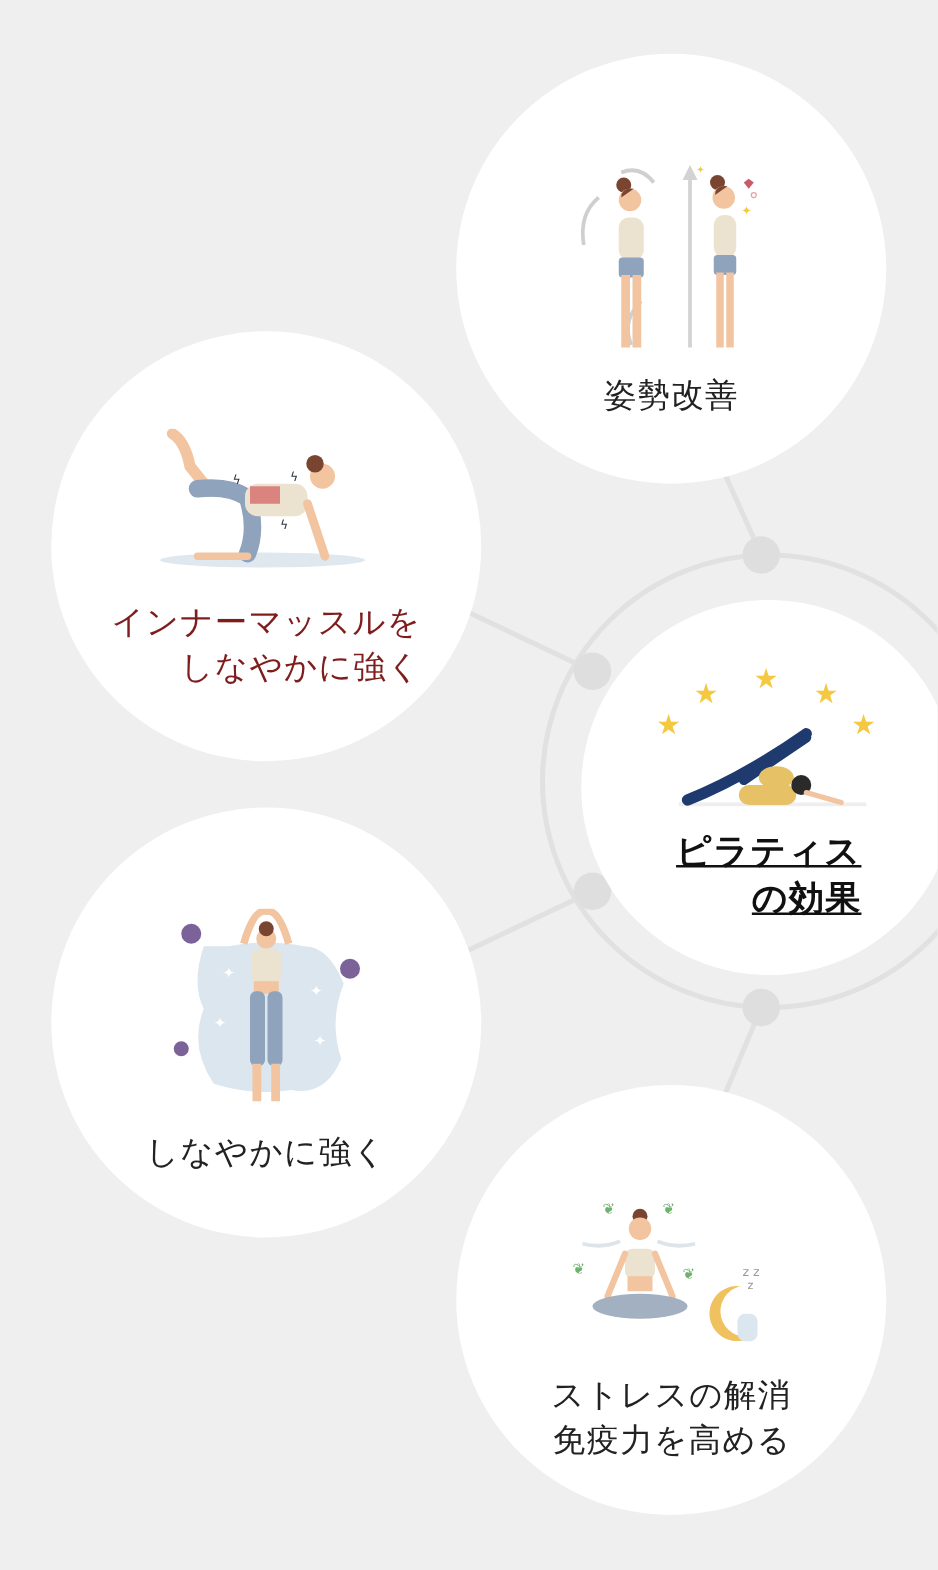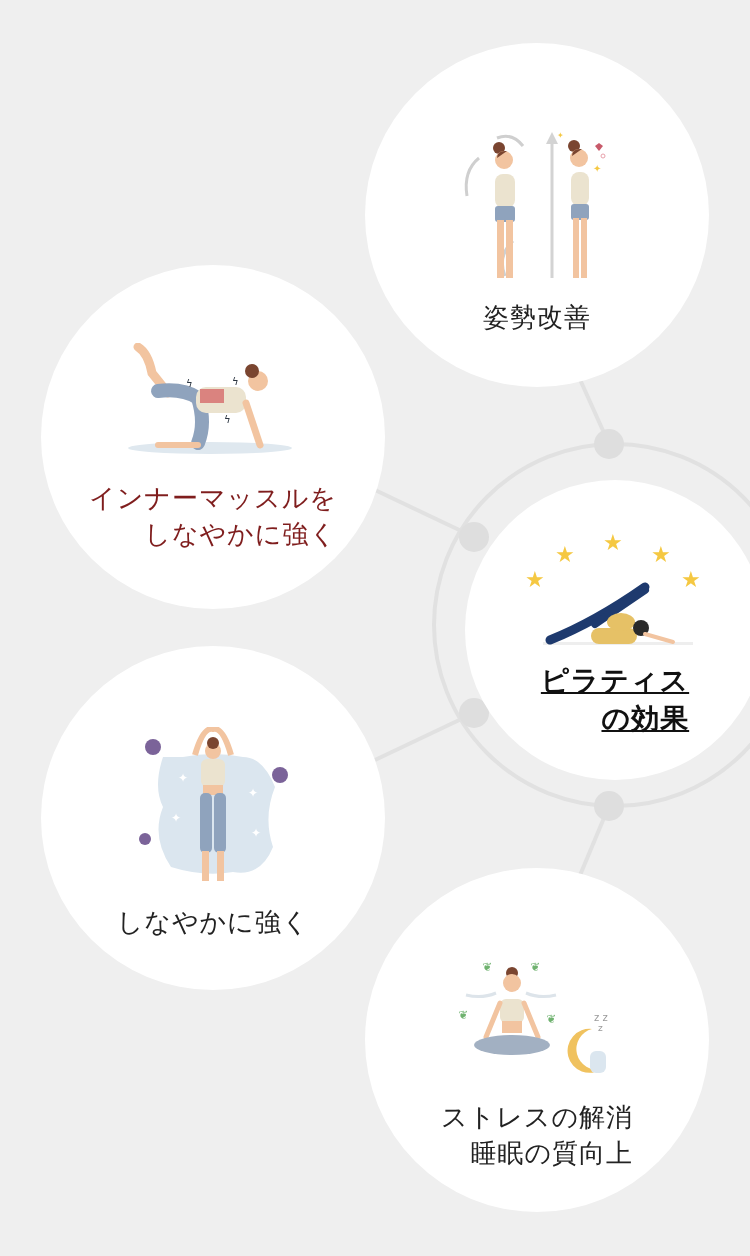--- a/index.html
+++ b/index.html
@@ -192,14 +192,14 @@
     <rect x="50" y="62" width="20" height="12" fill="#f2c4a0"></rect>
     <path d="M48 44 L34 78" stroke="#f2c4a0" stroke-width="5" stroke-linecap="round"></path>
     <path d="M72 44 L86 78" stroke="#f2c4a0" stroke-width="5" stroke-linecap="round"></path>
     <ellipse cx="60" cy="86" rx="38" ry="10" fill="#a2b0c2"></ellipse>
     <path d="M140 70 A22 22 0 1 0 150 110 A18 18 0 1 1 140 70 Z" fill="#f0c25f"></path>
     <rect x="138" y="92" width="16" height="22" rx="6" fill="#dbe6ef"></rect>
     <text x="142" y="62" font-size="10" fill="#999">z z</text>
     <text x="146" y="72" font-size="9" fill="#999">z</text>
   </svg>
   <div class="label" style="margin-top:20px;">ストレスの解消
-睡眠の質向上</div>
+免疫力を高める</div>
 </div>
 
 </body></html>

